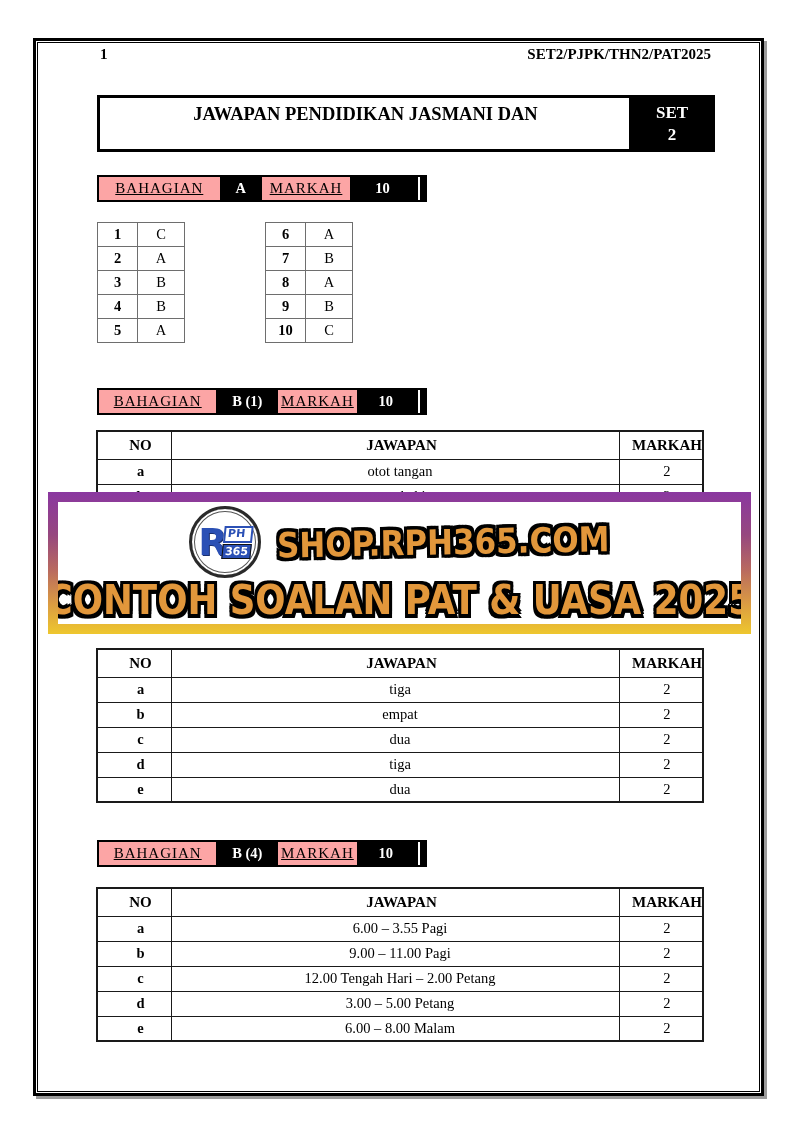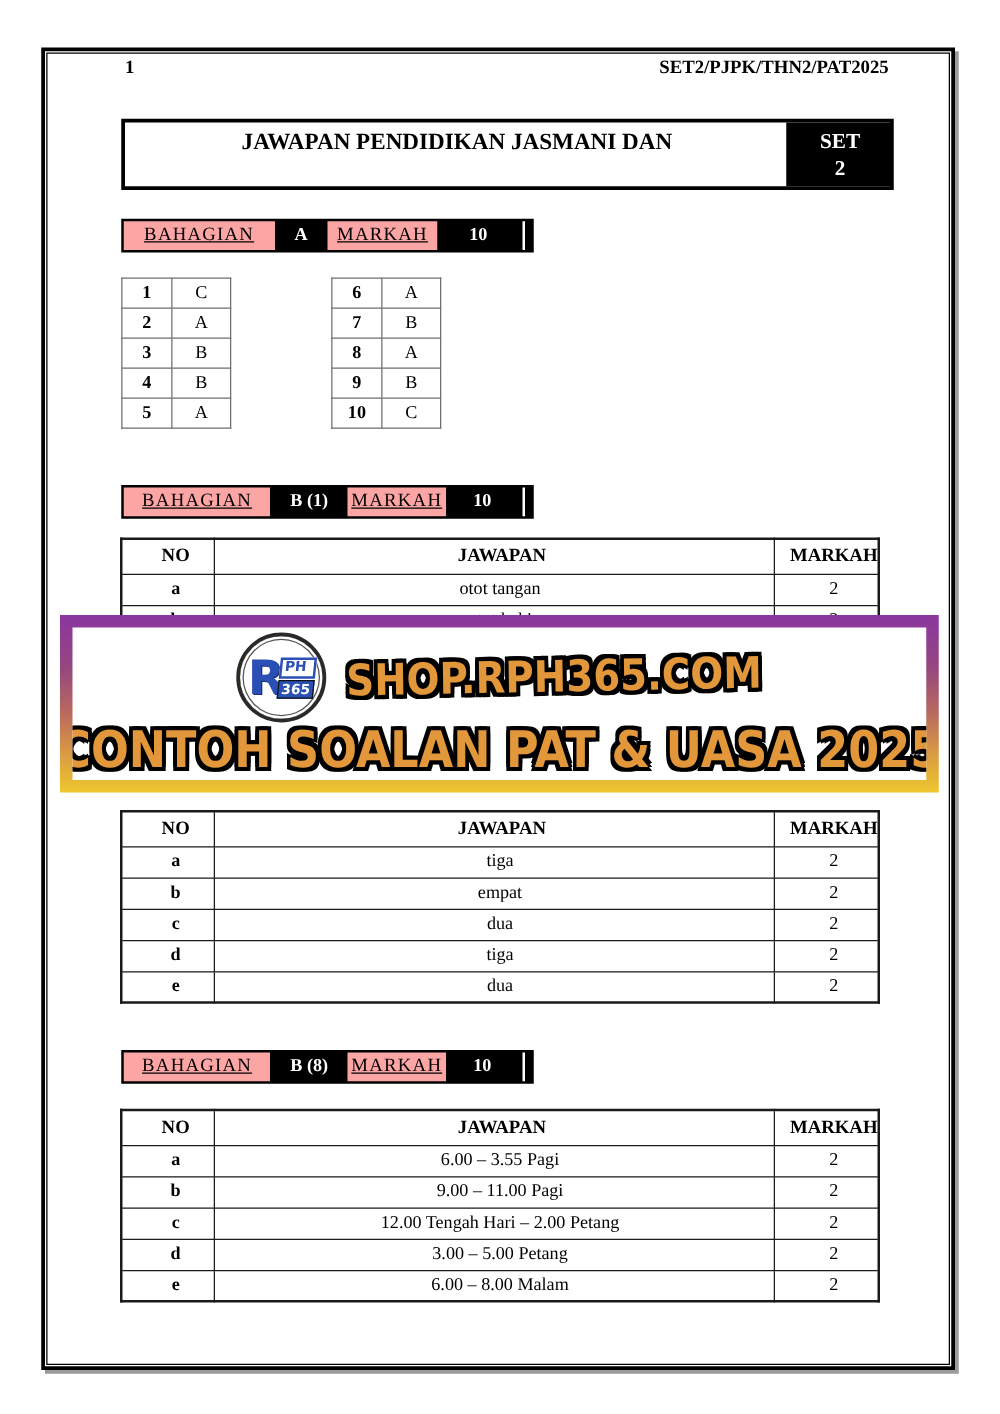--- a/index.html
+++ b/index.html
@@ -261,21 +261,21 @@
     <tr>
       <td class="qno">e</td>
       <td class="jw">dua</td>
       <td class="mk">2</td>
     </tr>
   </tbody>
     </table>
 
   <div class="bar bar-b" style="top:840px;">
     <div class="cell-white w1">BAHAGIAN</div>
-    <div class="cell-black b1">B (8)</div>
+    <div class="cell-black b1">B (4)</div>
     <div class="cell-white w2">MARKAH</div>
     <div class="cell-black b2">10</div>
   </div>
 
   <table class="big-table" style="top:887px;">
     <tbody>
         <tr>
       <th style="width:75px;">NO</th>
       <th style="width:452px;">JAWAPAN</th>
       <th style="width:81px;">MARKAH</th>

